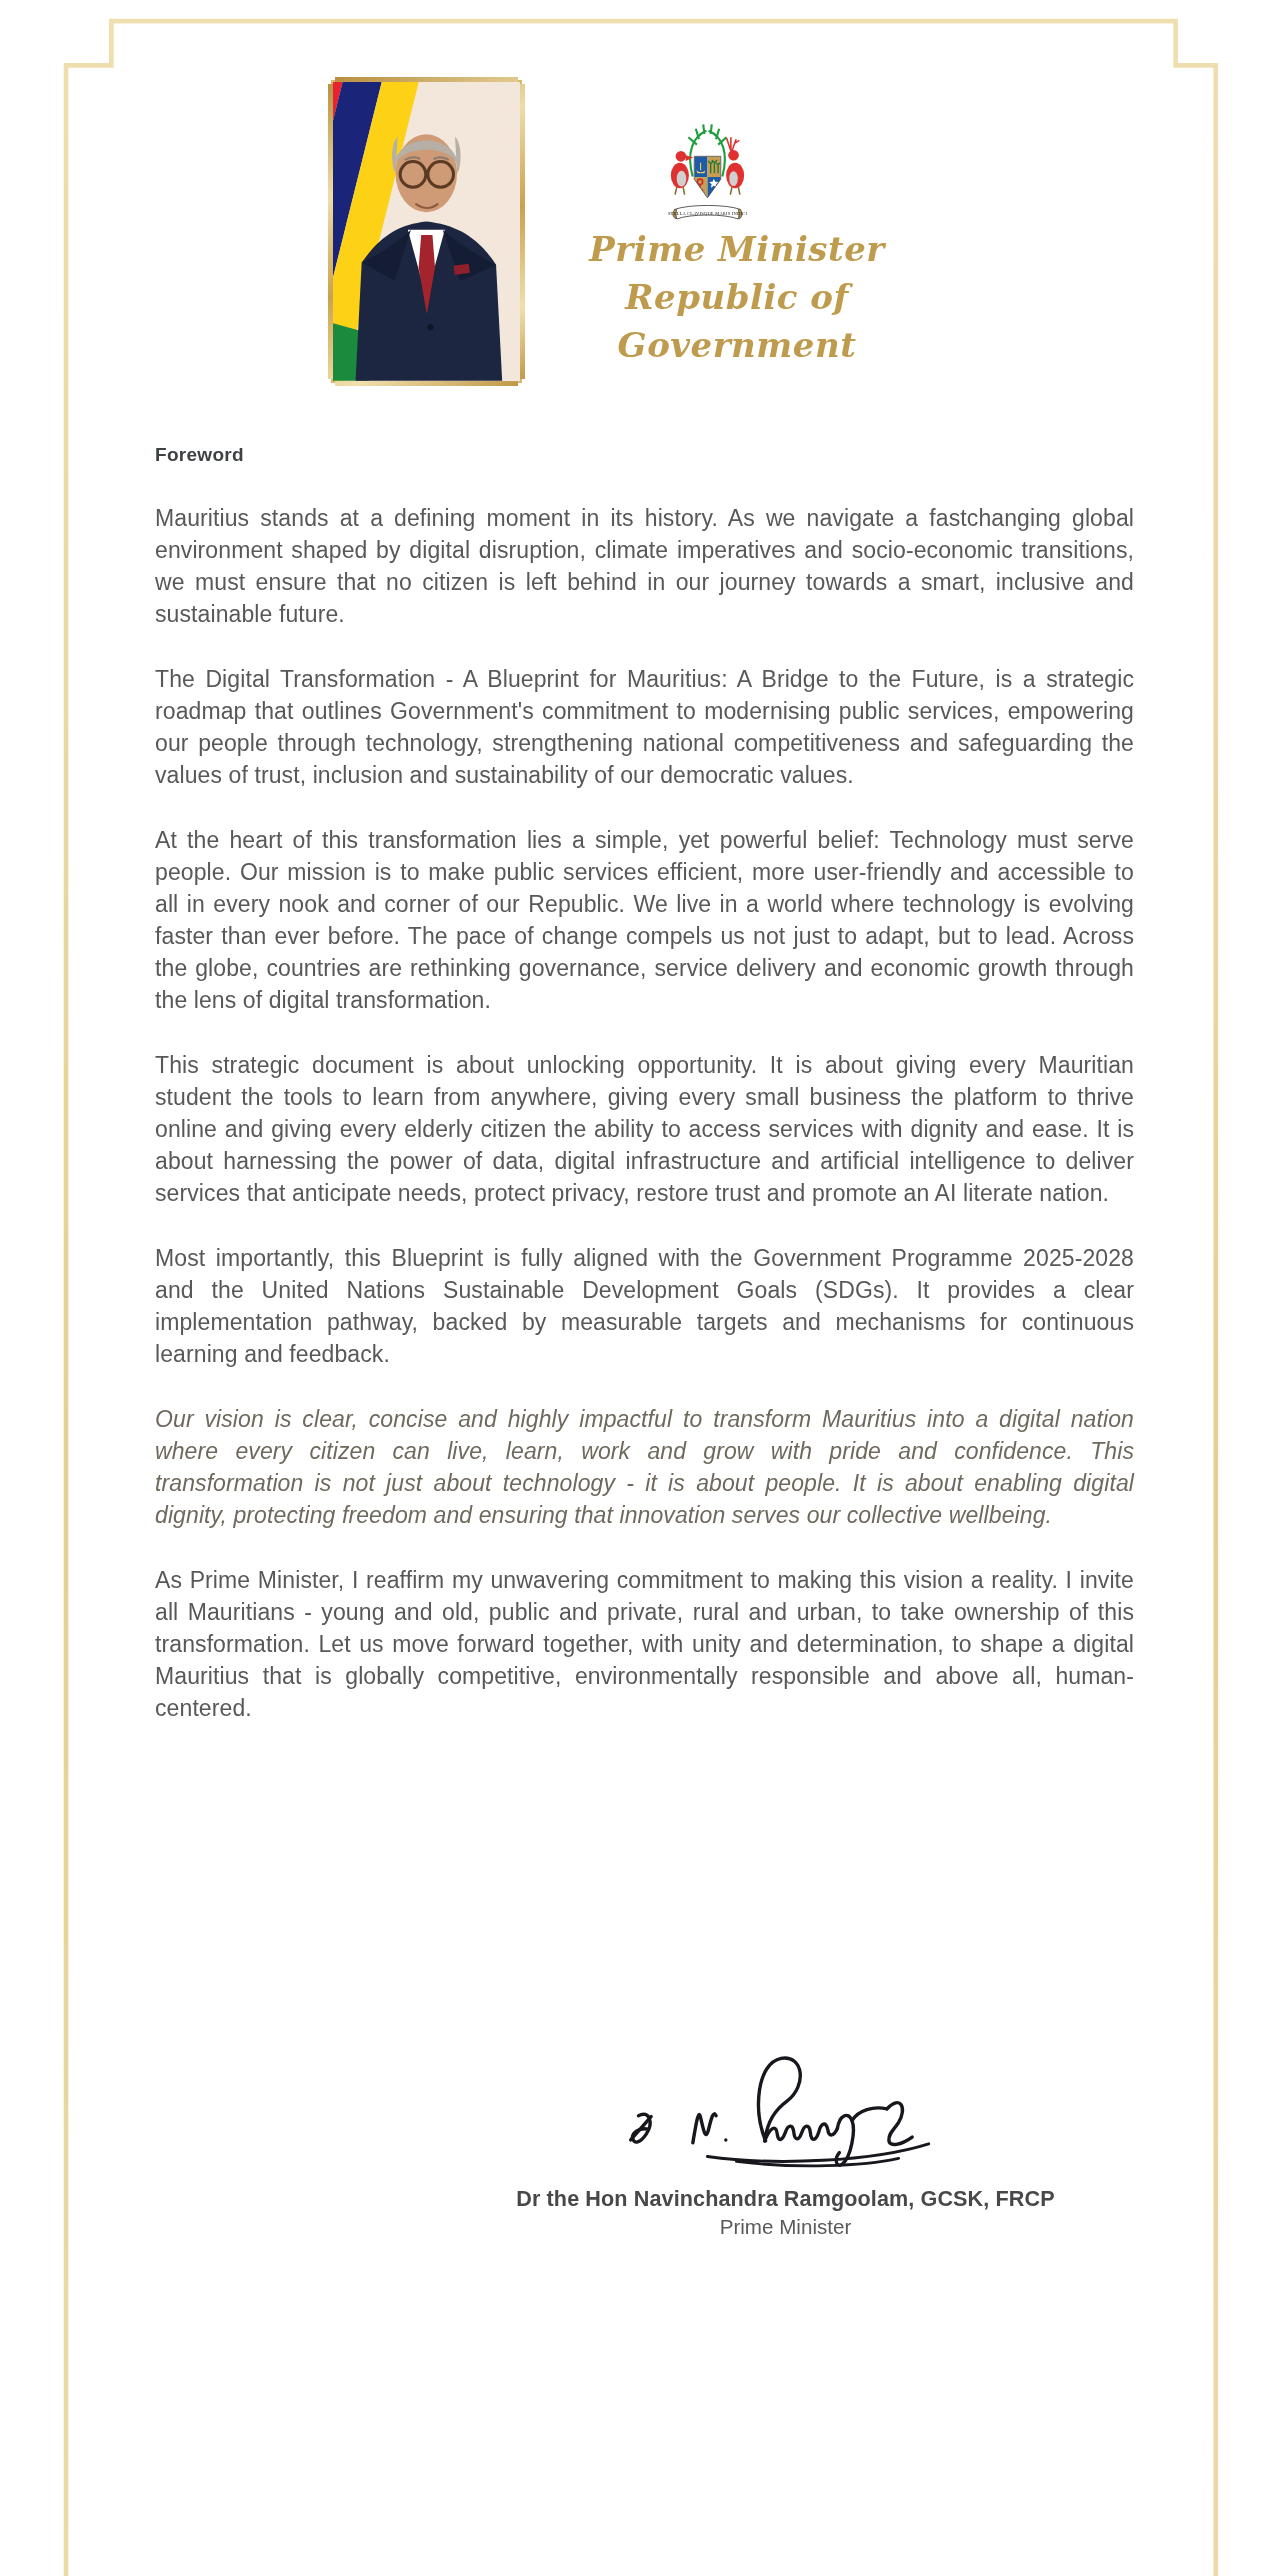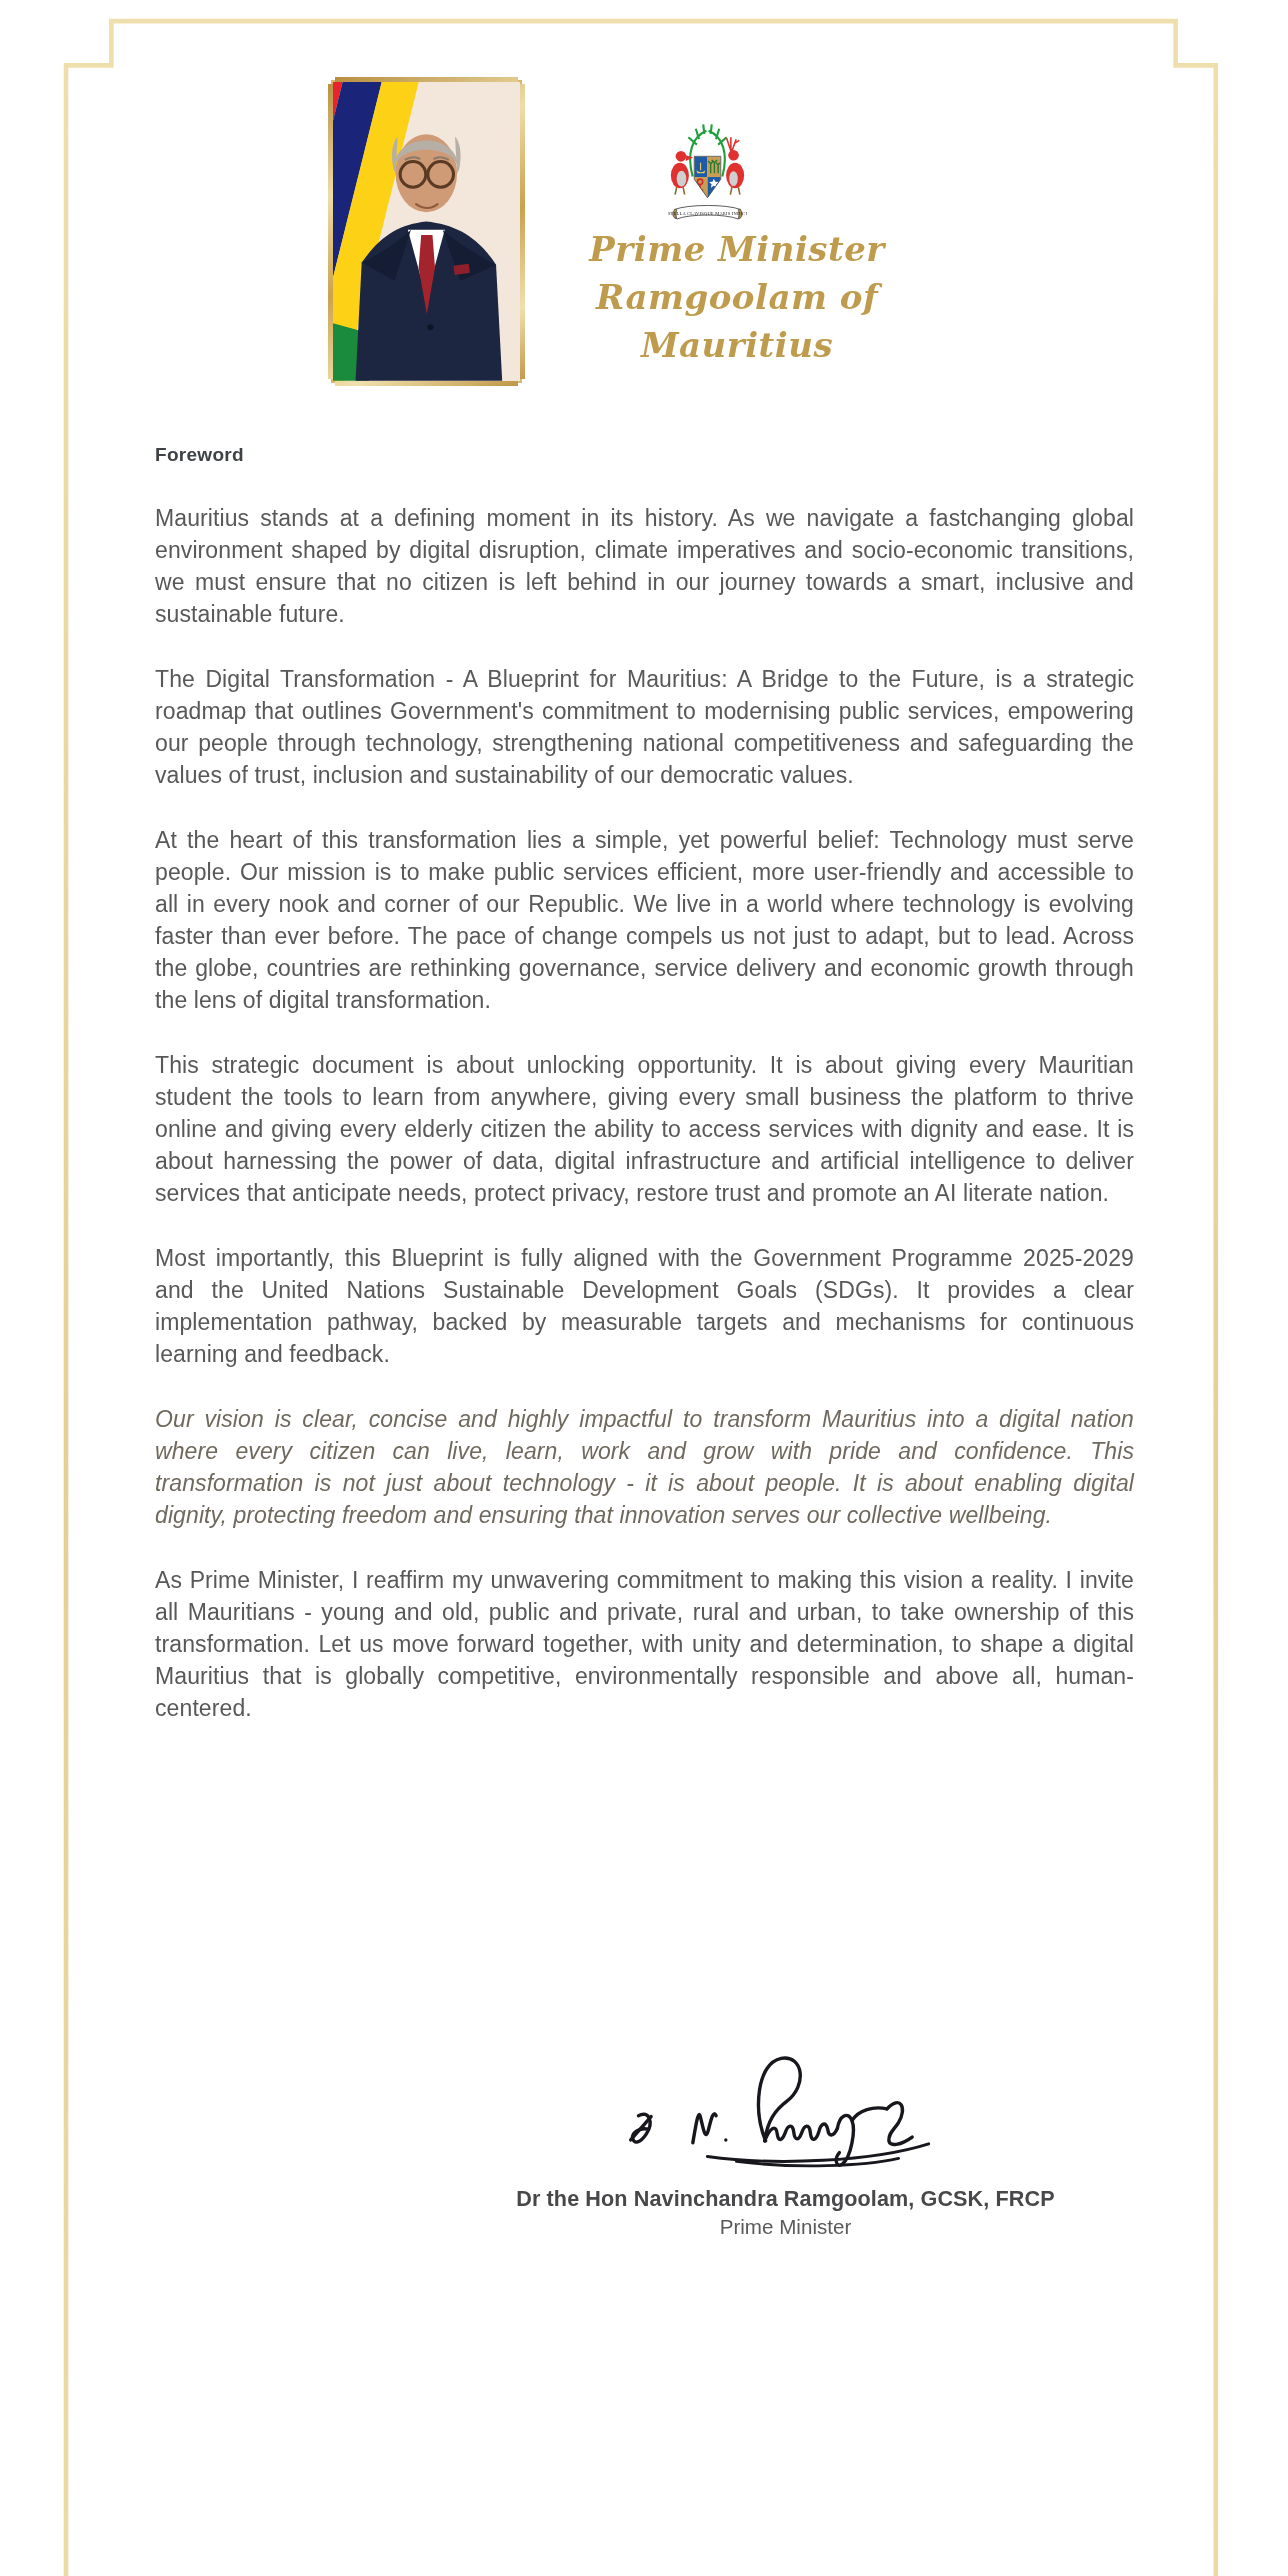--- a/index.html
+++ b/index.html
@@ -176,31 +176,31 @@
 
     <g>
       <path d="M18,162 C45,152 115,152 142,162 L138,180 C112,170 48,170 22,180 Z" fill="#ffffff" stroke="#333" stroke-width="1.5"></path>
       <path d="M18,162 q-8,10 2,18 l2,-18 Z M142,162 q8,10 -2,18 l-2,-18 Z" fill="#b08d4a" stroke="#333" stroke-width="1"></path>
       <text class="motto" x="80" y="172" font-size="8.5" fill="#222222" text-anchor="middle" letter-spacing="0.4">STELLA CLAVISQUE MARIS INDICI</text>
     </g>
   </svg>
 
   <div class="title-script">
     <div>Prime Minister</div>
-    <div>Ramgoolam of Mauritius</div>
+    <div>Republic of Government</div>
   </div>
 
   <div class="content">
     <h1>Foreword</h1>
     <div>
         <p class="para">Mauritius stands at a defining moment in its history. As we navigate a fastchanging global environment shaped by digital disruption, climate imperatives and socio-economic transitions, we must ensure that no citizen is left behind in our journey towards a smart, inclusive and sustainable future.</p>
         <p class="para">The Digital Transformation - A Blueprint for Mauritius: A Bridge to the Future, is a strategic roadmap that outlines Government's commitment to modernising public services, empowering our people through technology, strengthening national competitiveness and safeguarding the values of trust, inclusion and sustainability of our democratic values.</p>
         <p class="para">At the heart of this transformation lies a simple, yet powerful belief: Technology must serve people. Our mission is to make public services efficient, more user-friendly and accessible to all in every nook and corner of our Republic. We live in a world where technology is evolving faster than ever before. The pace of change compels us not just to adapt, but to lead. Across the globe, countries are rethinking governance, service delivery and economic growth through the lens of digital transformation.</p>
         <p class="para">This strategic document is about unlocking opportunity. It is about giving every Mauritian student the tools to learn from anywhere, giving every small business the platform to thrive online and giving every elderly citizen the ability to access services with dignity and ease. It is about harnessing the power of data, digital infrastructure and artificial intelligence to deliver services that anticipate needs, protect privacy, restore trust and promote an AI literate nation.</p>
-        <p class="para">Most importantly, this Blueprint is fully aligned with the Government Programme 2025-2029 and the United Nations Sustainable Development Goals (SDGs). It provides a clear implementation pathway, backed by measurable targets and mechanisms for continuous learning and feedback.</p>
+        <p class="para">Most importantly, this Blueprint is fully aligned with the Government Programme 2025-2028 and the United Nations Sustainable Development Goals (SDGs). It provides a clear implementation pathway, backed by measurable targets and mechanisms for continuous learning and feedback.</p>
         <p class="para accent">Our vision is clear, concise and highly impactful to transform Mauritius into a digital nation where every citizen can live, learn, work and grow with pride and confidence. This transformation is not just about technology - it is about people. It is about enabling digital dignity, protecting freedom and ensuring that innovation serves our collective wellbeing.</p>
         <p class="para">As Prime Minister, I reaffirm my unwavering commitment to making this vision a reality. I invite all Mauritians - young and old, public and private, rural and urban, to take ownership of this transformation. Let us move forward together, with unity and determination, to shape a digital Mauritius that is globally competitive, environmentally responsible and above all, human-centered.</p>
       </div>
   </div>
 
   <div class="sigblock">
     <svg class="sig-svg" viewBox="0 0 680 280" xmlns="http://www.w3.org/2000/svg" fill="none" stroke-linecap="round" stroke-linejoin="round">
       <g stroke="#17171d" stroke-width="7">
         <path d="M36,162 C58,150 68,176 52,200 C40,218 26,222 24,208 C22,196 40,186 56,190"></path>
         <path d="M20,212 L62,164"></path>

